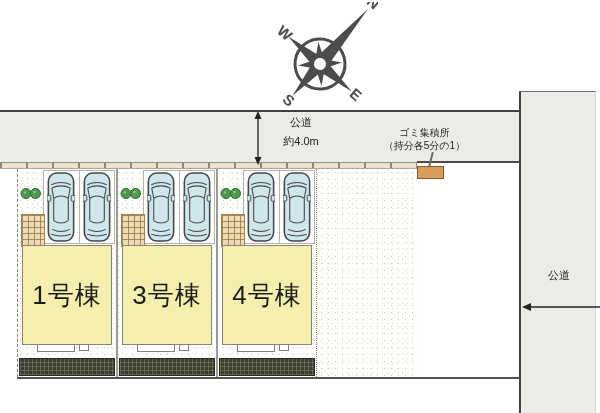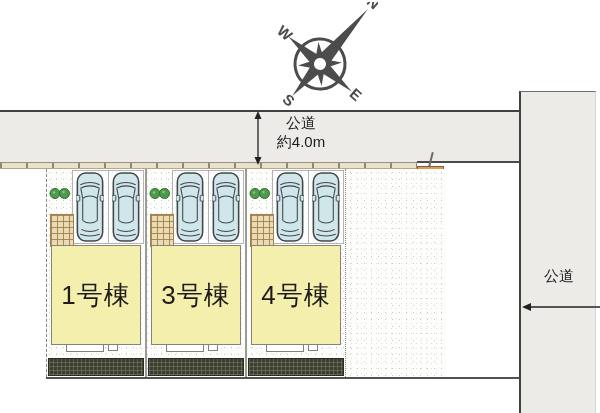--- a/index.html
+++ b/index.html
@@ -19,21 +19,21 @@
     border-top:1px solid #9a917c; border-bottom:1px solid #b0a88f; }
   .plan-right { position:absolute; left:417px; top:161px; width:102px; height:218px;
     background:#fff; border-top:2px solid #4a4a4a; border-bottom:2px solid #515156; }
 
   
   .plots-row { position:absolute; left:17px; top:169px; width:400px; height:210px;
     display:flex; border-bottom:2px solid #515156;
     background-color:#fdfdfc;
     background-image:radial-gradient(#cbcbc4 0.8px, transparent 0.9px),
                      radial-gradient(#dededa 0.7px, transparent 0.8px);
-    background-size:7px 7px,5px 5px; background-position:0 0,3px 2px;margin-left:29px; }
+    background-size:7px 7px,5px 5px; background-position:0 0,3px 2px; }
   .plot { position:relative; width:100px; height:100%;
     border-left:1px solid #9b9b95; border-right:1px solid #9b9b95; }
   .plot:first-child { border-left:1px dashed #8a8a84; }
   .plot:last-child  { border-right:1px dotted #8a8a84; }
 
   .stalls { position:absolute; left:25px; top:1px; width:72px; height:74px;
     border:1px solid #b4b4ae; display:flex; background:rgba(255,255,255,.55); }
   .stall { flex:1; border-right:1px solid #b4b4ae; padding:1px 0 0 3px; }
   .stall:last-child { border-right:none; }
   .car-svg { width:28px; height:70px; display:block; }
@@ -56,21 +56,21 @@
   .porch-step { position:absolute; left:61px; top:175px; width:10px; height:7px;
     background:#fff; border:1px solid #82827c; }
 
   .garden-strip { position:absolute; left:1px; right:1px; top:189px; height:18px;
     background-color:#3b3d31;
     background-image:repeating-linear-gradient(0deg, rgba(130,135,105,.5) 0 1px, transparent 1px 4px),
                      repeating-linear-gradient(90deg, rgba(130,135,105,.5) 0 1px, transparent 1px 4px);
     border:1px solid #2a2c22; }
 
   
-  .road-label { position:absolute; color:#1d1d1d; font-size:15px; line-height:19px;
+  .road-label { position:absolute; color:#1d1d1d; font-size:11px; line-height:19px;
     text-align:center; width:76px; }
   .label-4m  { left:263px; top:113px; }
   .label-81m { left:521px; top:266px; }
   .garbage-label { position:absolute; left:352px; top:126px; width:145px;
     text-align:center; color:#222; font-size:10px; line-height:13px; }
   .leader { position:absolute; left:430px; top:152px; width:2px; height:15px;
     background:#6b6b6b; transform:rotate(14deg); }
   .garbage-box { position:absolute; left:417px; top:166px; width:27px; height:13px;
     background:#d99c5c; border:1px solid #8c5a28; }
 
@@ -147,20 +147,24 @@
   </div>
 
   <div class="road-label label-81m">
     <div>公道</div>
   </div>
   <svg class="arrow-h" width="80" height="14">
     <line x1="8" y1="7" x2="80" y2="7" stroke="#222" stroke-width="1.3"></line>
     <polygon points="2,7 11,3 11,11" fill="#222"></polygon>
   </svg>
 
+  <div class="garbage-label">
+    <div>ゴミ集積所</div>
+    <div>（持分各5分の1）</div>
+  </div>
   <div class="leader"></div>
   <div class="garbage-box"></div>
 
   <div class="plots-row">
 
     <div class="plot">
       <div class="stalls">
         <div class="stall">
             <svg class="car-svg" viewBox="0 0 28 72">
               <use href="#car-sym"></use>

